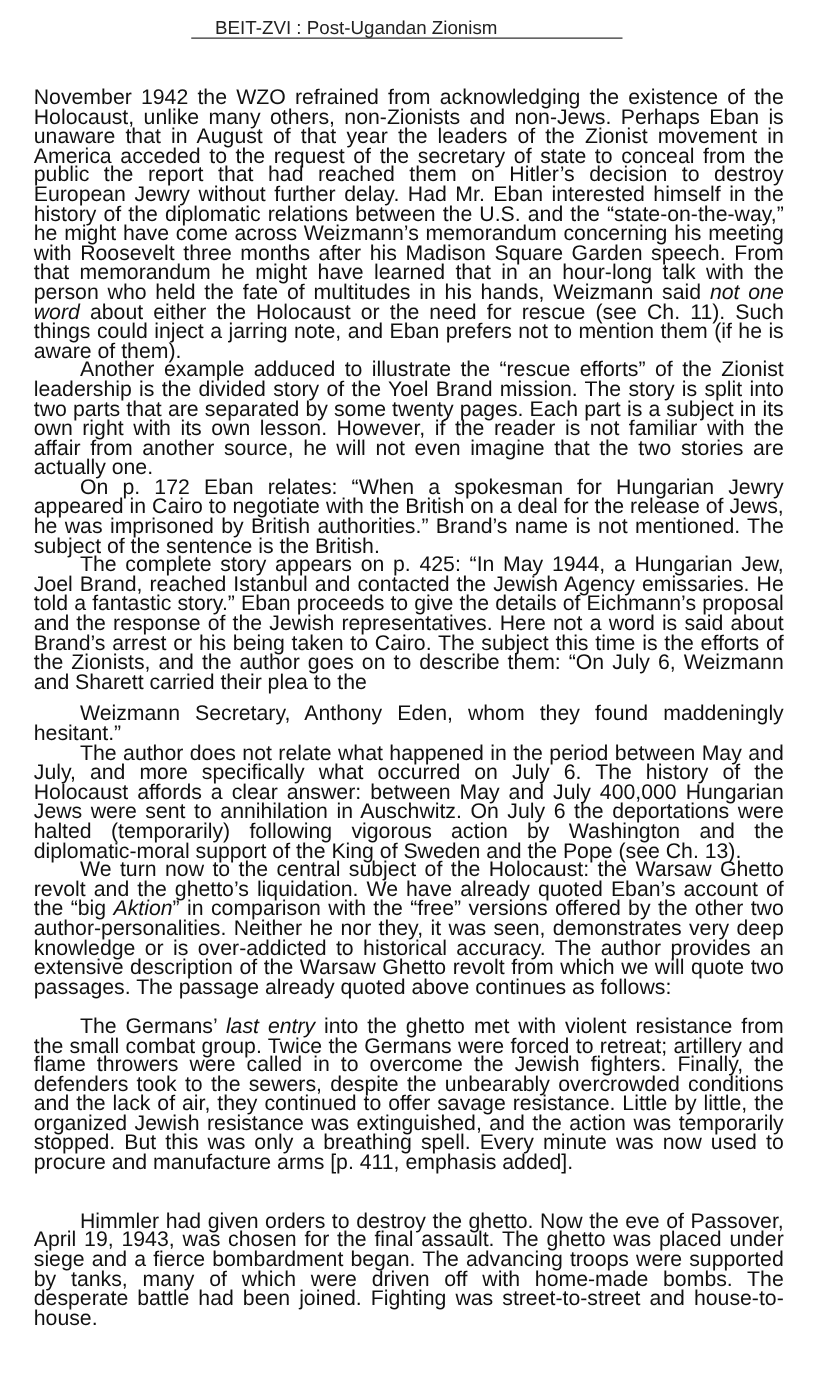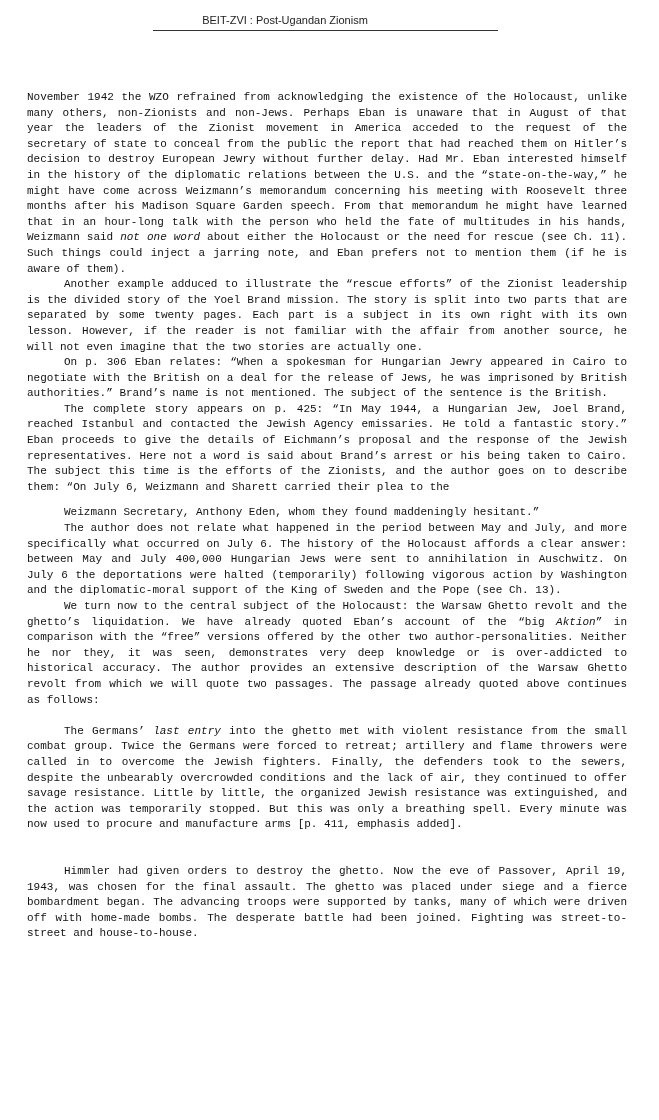--- a/index.html
+++ b/index.html
@@ -1,49 +1,49 @@
 <!DOCTYPE html>
 <html><head>
 <meta charset="utf-8">
 <style>
   html, body { margin: 0; padding: 0; background: #ffffff; }
   body { width: 659px; height: 1120px; position: relative; overflow: hidden; color: #111; }
   .header {
     position: absolute; left: 0; top: 14px; width: 570px; text-align: center;
-    font-family: "Liberation Sans", sans-serif; font-size: 11px; color: #222;
+    font-family: "Liberation Sans", sans-serif; font-size: 15px; color: #222;
   }
   .header-rule {
     position: absolute; left: 153px; top: 30px; width: 345px; height: 0;
     border-top: 1px solid #333;
   }
   .body {
     position: absolute; left: 27px; top: 70px; width: 600px;
-    font-family: Liberation Mono, monospace; font-size: 11px; line-height: 15.6px;
-    text-align: justify; color: #111; margin-top: 20px;
+    font-family: Liberation Sans, sans-serif; font-size: 17px; line-height: 15.6px;
+    text-align: justify; color: #111;
   }
   .p { margin: 0; text-indent: 0; }
   .p.ind { text-indent: 37px; }
   .gap { height: 15.6px; }
   .gap-sm { height: 10px; }
   em { font-style: italic; }
   .footer {
     position: absolute; left: 0; top: 1144px; width: 612px; text-align: right;
     font-family: "Liberation Sans", sans-serif; font-size: 9.5px; color: #222;
   }
 </style>
 </head>
 <body>
 
 <div class="header">BEIT-ZVI : Post-Ugandan Zionism</div>
 <div class="header-rule"></div>
 
 <div class="body">
   <p class="p"><span>November 1942 the WZO refrained from acknowledging the existence of the Holocaust, unlike many others, non-Zionists and non-Jews. Perhaps Eban is unaware that in August of that year the leaders of the Zionist movement in America acceded to the request of the secretary of state to conceal from the public the report that had reached them on Hitler’s decision to destroy European Jewry without further delay. Had Mr. Eban interested himself in the history of the diplomatic relations between the U.S. and the “state-on-the-way,” he might have come across Weizmann’s memorandum concerning his meeting with Roosevelt three months after his Madison Square Garden speech. From that memorandum he might have learned that in an hour-long talk with the person who held the fate of multitudes in his hands, Weizmann said </span><em>not one word</em><span> about either the Holocaust or the need for rescue (see Ch. 11). Such things could inject a jarring note, and Eban prefers not to mention them (if he is aware of them).</span></p>
   <p class="p ind">Another example adduced to illustrate the “rescue efforts” of the Zionist leadership is the divided story of the Yoel Brand mission. The story is split into two parts that are separated by some twenty pages. Each part is a subject in its own right with its own lesson. However, if the reader is not familiar with the affair from another source, he will not even imagine that the two stories are actually one.</p>
-  <p class="p ind">On p. 306 Eban relates: “When a spokesman for Hungarian Jewry appeared in Cairo to negotiate with the British on a deal for the release of Jews, he was imprisoned by British authorities.” Brand’s name is not mentioned. The subject of the sentence is the British.</p>
+  <p class="p ind">On p. 172 Eban relates: “When a spokesman for Hungarian Jewry appeared in Cairo to negotiate with the British on a deal for the release of Jews, he was imprisoned by British authorities.” Brand’s name is not mentioned. The subject of the sentence is the British.</p>
   <p class="p ind">The complete story appears on p. 425: “In May 1944, a Hungarian Jew, Joel Brand, reached Istanbul and contacted the Jewish Agency emissaries. He told a fantastic story.” Eban proceeds to give the details of Eichmann’s proposal and the response of the Jewish representatives. Here not a word is said about Brand’s arrest or his being taken to Cairo. The subject this time is the efforts of the Zionists, and the author goes on to describe them: “On July 6, Weizmann and Sharett carried their plea to the</p>
   <div class="gap-sm"></div>
   <p class="p ind">Weizmann Secretary, Anthony Eden, whom they found maddeningly hesitant.”</p>
   <p class="p ind">The author does not relate what happened in the period between May and July, and more specifically what occurred on July 6. The history of the Holocaust affords a clear answer: between May and July 400,000 Hungarian Jews were sent to annihilation in Auschwitz. On July 6 the deportations were halted (temporarily) following vigorous action by Washington and the diplomatic-moral support of the King of Sweden and the Pope (see Ch. 13).</p>
   <p class="p ind"><span>We turn now to the central subject of the Holocaust: the Warsaw Ghetto revolt and the ghetto’s liquidation. We have already quoted Eban’s account of the “big </span><em>Aktion</em><span>” in comparison with the “free” versions offered by the other two author-personalities. Neither he nor they, it was seen, demonstrates very deep knowledge or is over-addicted to historical accuracy. The author provides an extensive description of the Warsaw Ghetto revolt from which we will quote two passages. The passage already quoted above continues as follows:</span></p>
   <div class="gap"></div>
   <p class="p ind"><span>The Germans’ </span><em>last entry</em><span> into the ghetto met with violent resistance from the small combat group. Twice the Germans were forced to retreat; artillery and flame throwers were called in to overcome the Jewish fighters. Finally, the defenders took to the sewers, despite the unbearably overcrowded conditions and the lack of air, they continued to offer savage resistance. Little by little, the organized Jewish resistance was extinguished, and the action was temporarily stopped. But this was only a breathing spell. Every minute was now used to procure and manufacture arms [p. 411, emphasis added].</span></p>
   <div class="gap"></div>
   <div class="gap"></div>
   <p class="p ind">Himmler had given orders to destroy the ghetto. Now the eve of Passover, April 19, 1943, was chosen for the final assault. The ghetto was placed under siege and a fierce bombardment began. The advancing troops were supported by tanks, many of which were driven off with home-made bombs. The desperate battle had been joined. Fighting was street-to-street and house-to-house.</p>

